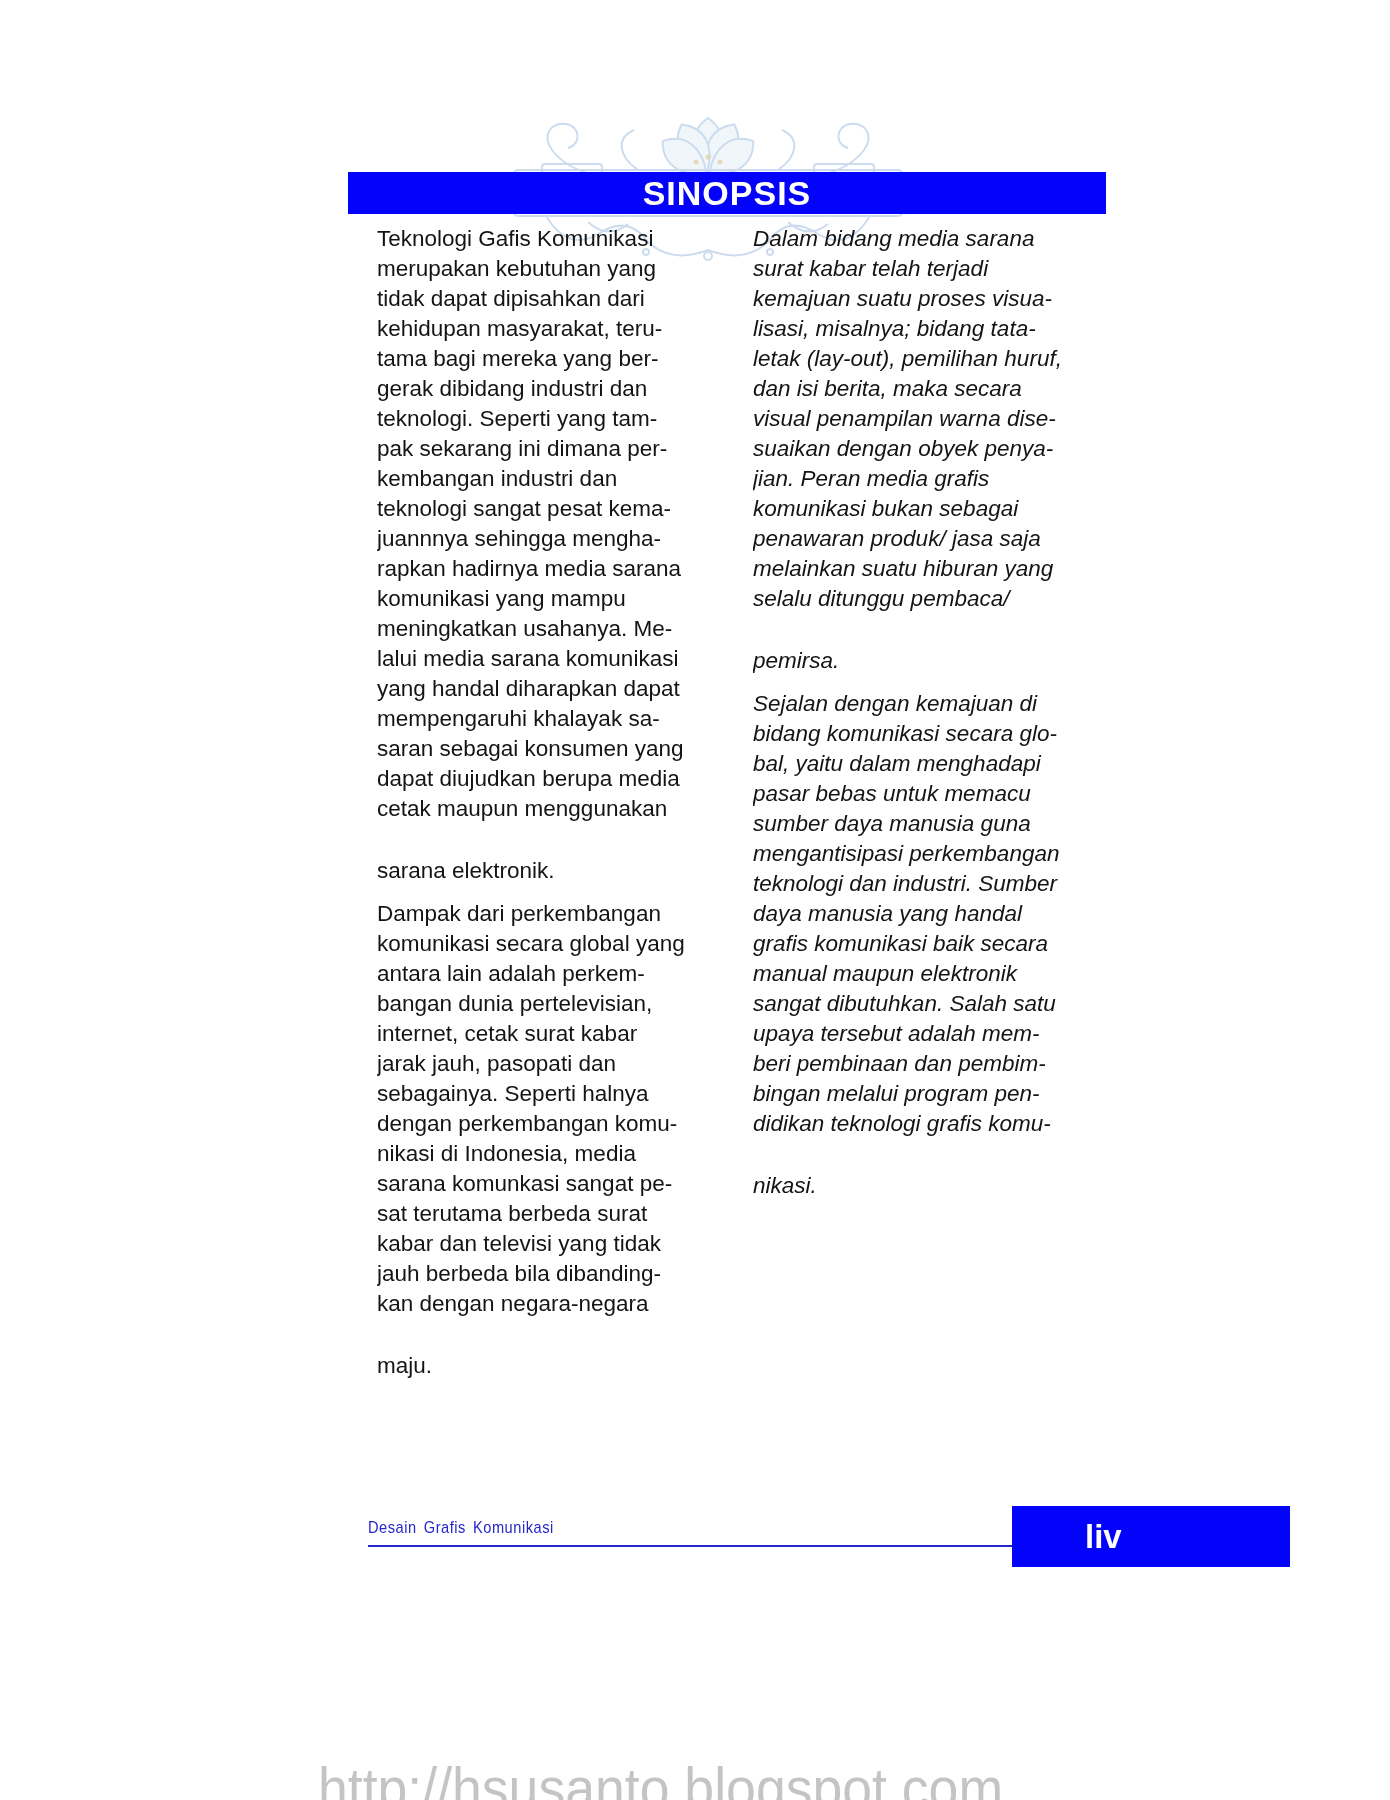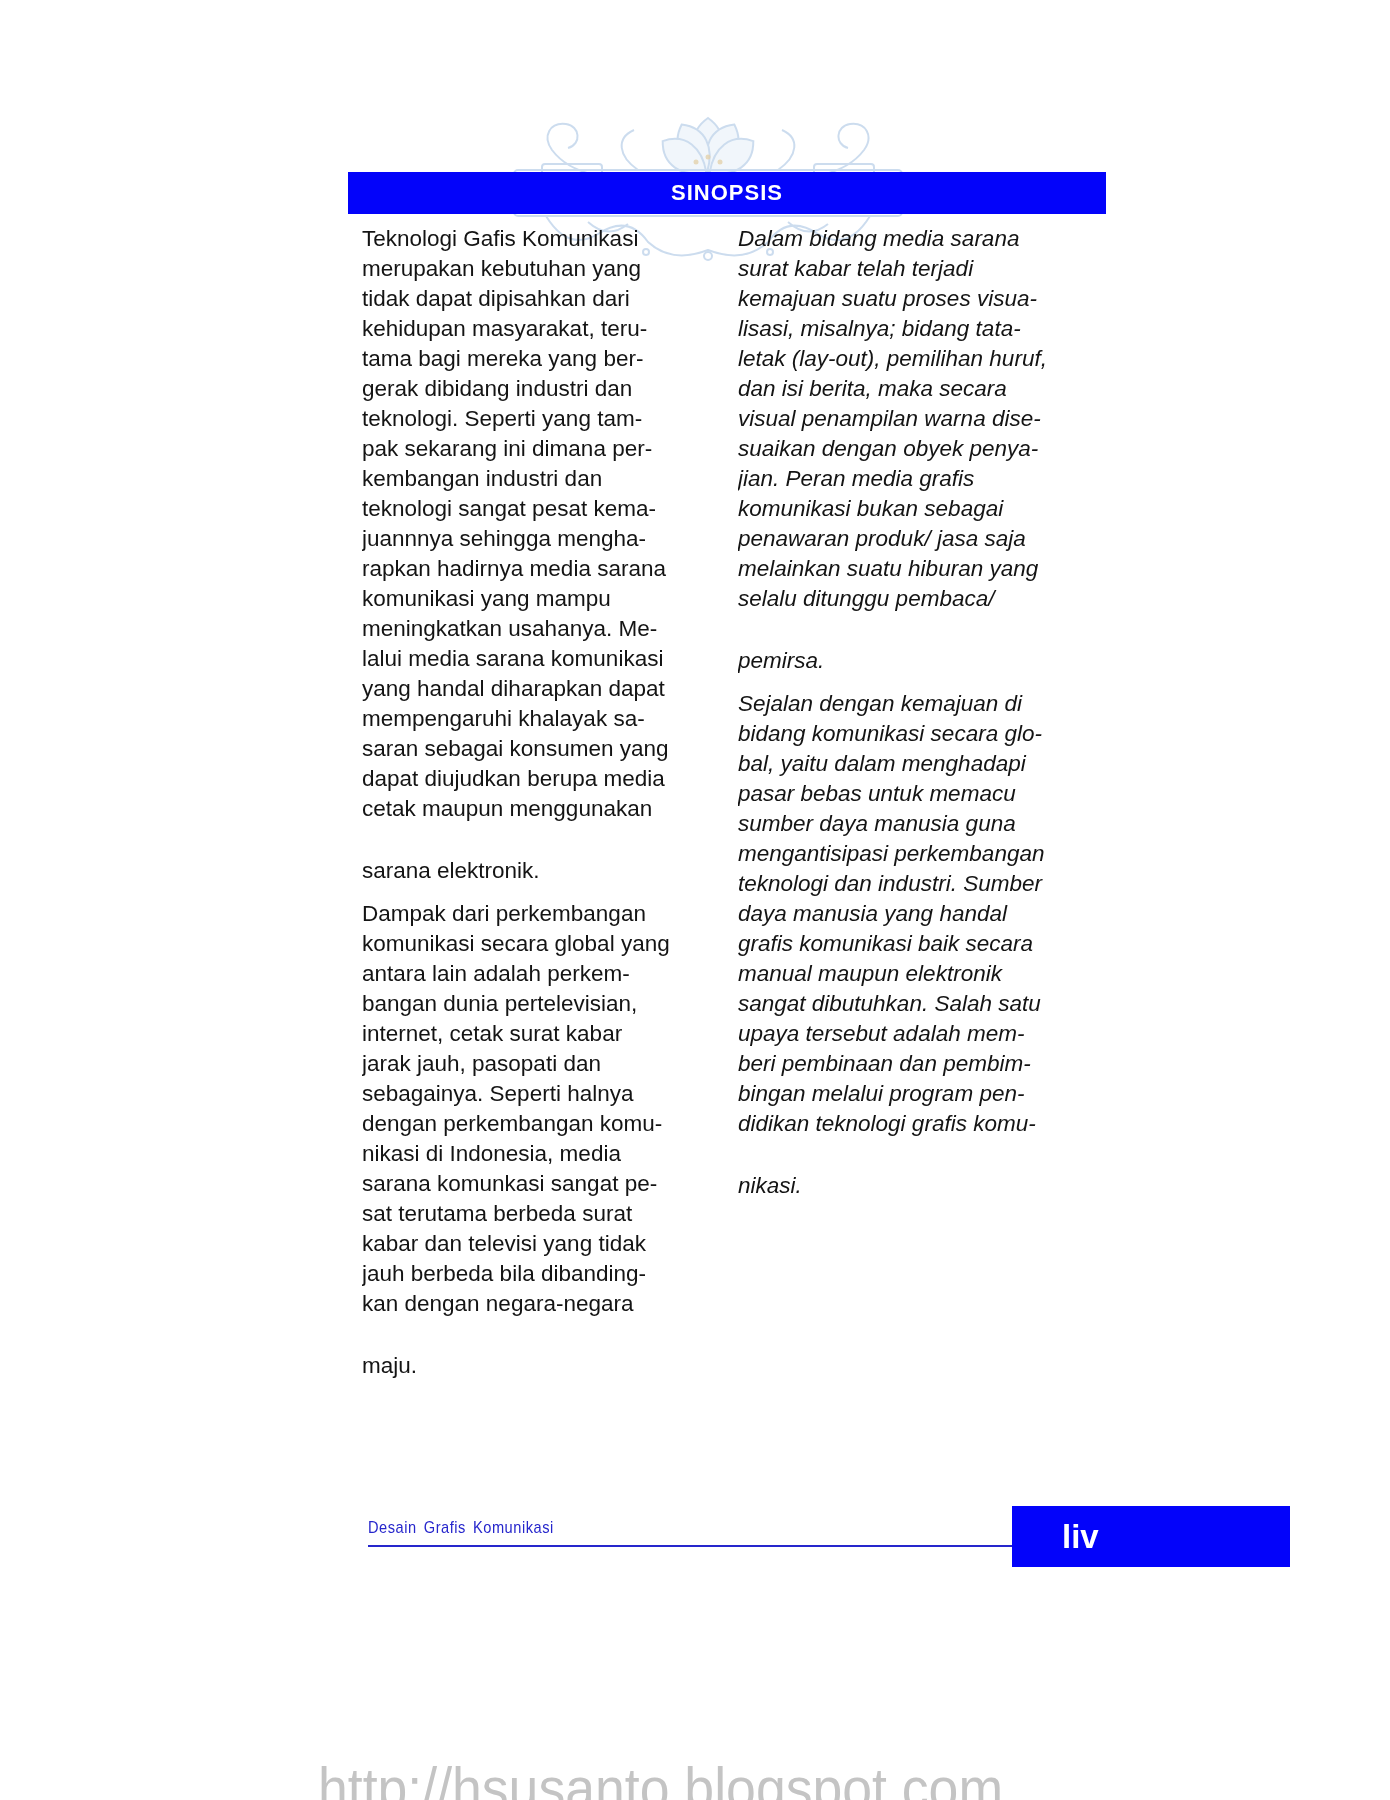--- a/index.html
+++ b/index.html
@@ -9,25 +9,25 @@
   }
   .page{position:absolute;inset:0;}
 
   
   .ornament{position:absolute;left:488px;top:112px;width:440px;height:152px;z-index:1;}
   .titlebar{
     position:absolute;left:348px;top:172px;width:758px;height:42px;z-index:2;
     background:#0303fa;display:flex;align-items:center;justify-content:center;
   }
   .titlebar span{
-    color:#ffffff;font-weight:bold;font-size:22px;letter-spacing:1px;
+    color:#ffffff;font-weight:bold;font-size:34px;letter-spacing:1px;
   }
 
   
-  .columns{position:absolute;left:362px;top:224px;width:723px;z-index:2;display:flex;}
+  .columns{position:absolute;left:377px;top:224px;width:723px;z-index:2;display:flex;}
   .col{width:350px;}
   .col.right{width:347px;margin-left:26px;font-style:italic;}
   .para{margin:0 0 13px 0;}
   .line{
     height:30px;line-height:30px;overflow:hidden;
     font-size:22.5px;text-align:justify;text-align-last:justify;
     white-space:nowrap;
   }
   .line::after{content:"";display:inline-block;width:100%;height:0;}
   .line.last{text-align-last:left;margin-top:32px;}
@@ -42,21 +42,21 @@
   }
   .footer-rule{
     position:absolute;left:368px;top:1545px;width:644px;height:2px;
     background:#2626cc;z-index:2;
   }
   .page-badge{
     position:absolute;left:1012px;top:1506px;width:278px;height:61px;
     background:#0303fa;z-index:2;display:flex;align-items:center;
   }
   .page-badge span{
-    color:#ffffff;font-weight:bold;font-size:33px;padding-left:50px;
+    color:#ffffff;font-weight:bold;font-size:33px;padding-left:73px;
   }
 
   
   .watermark{
     position:absolute;left:318px;top:1755px;z-index:3;
     font-size:57px;color:#c4c4c4;white-space:nowrap;
     transform:scaleX(0.94);transform-origin:left top;
   }
 </style>
 </head>

